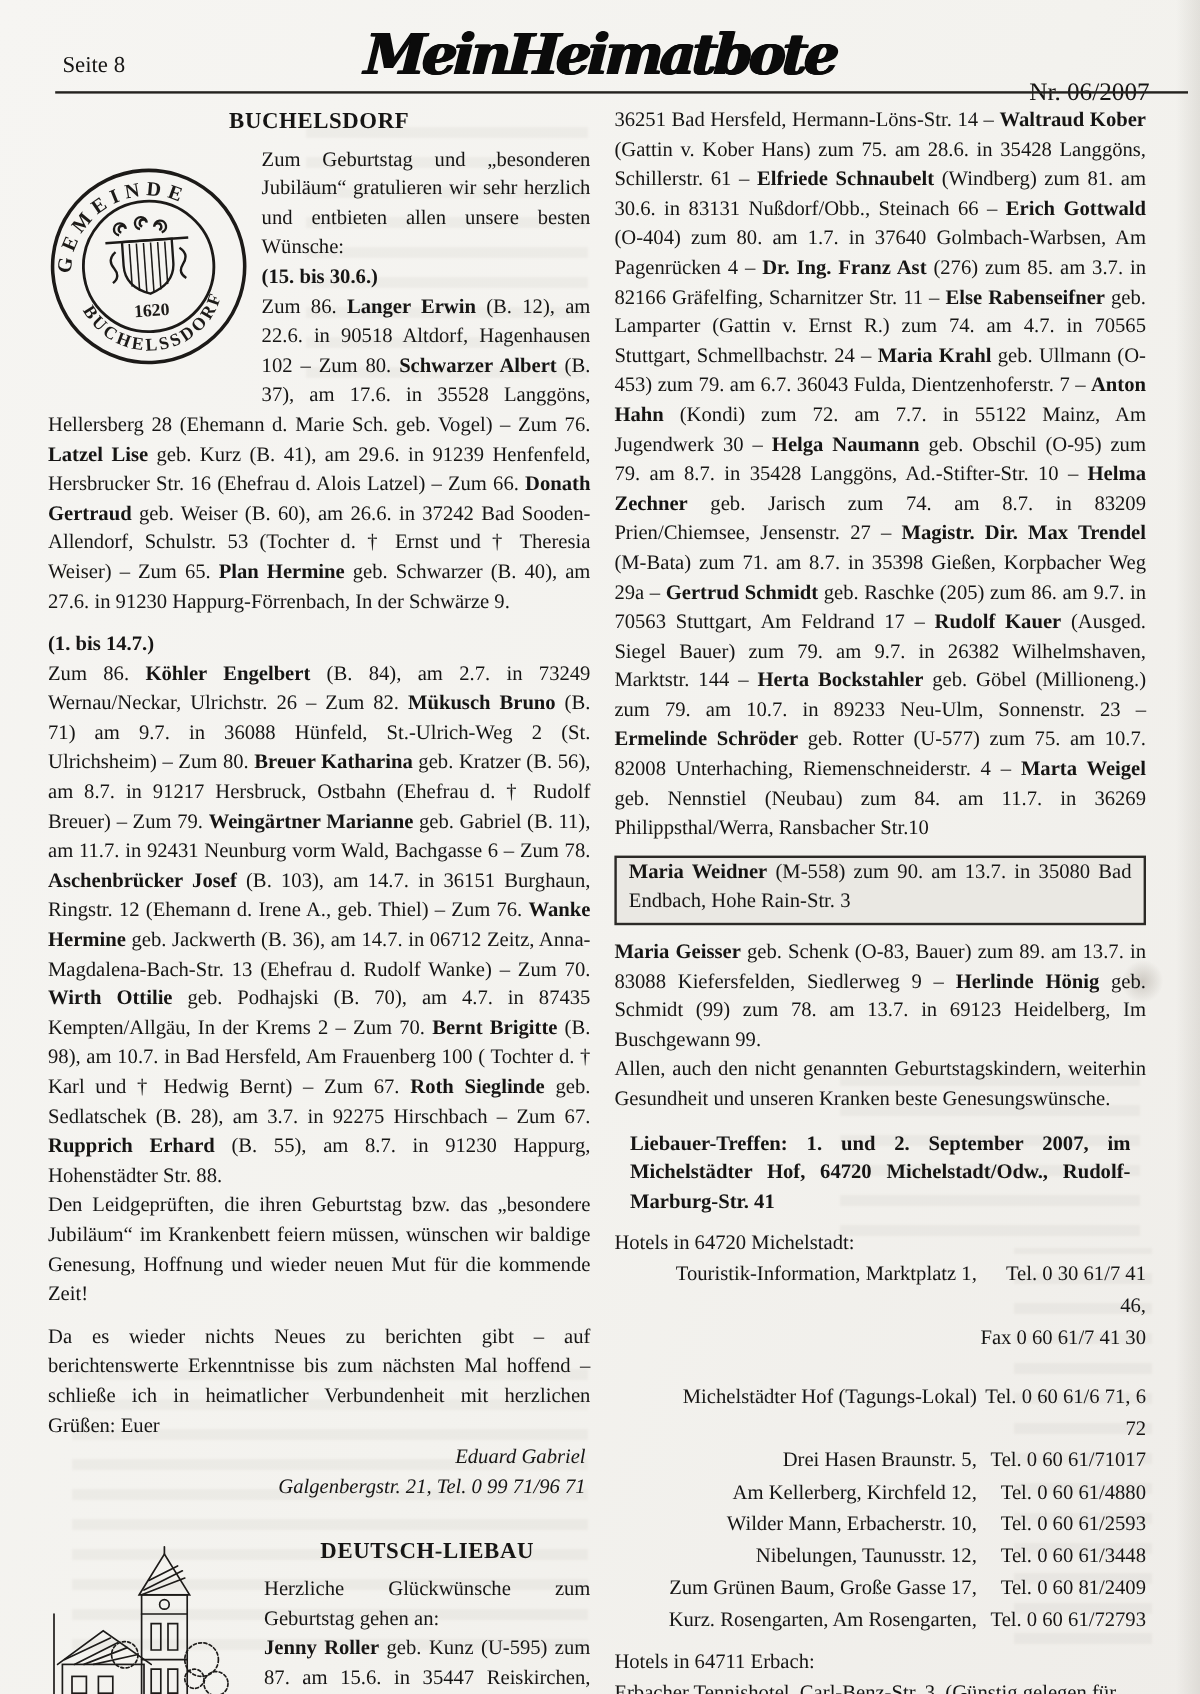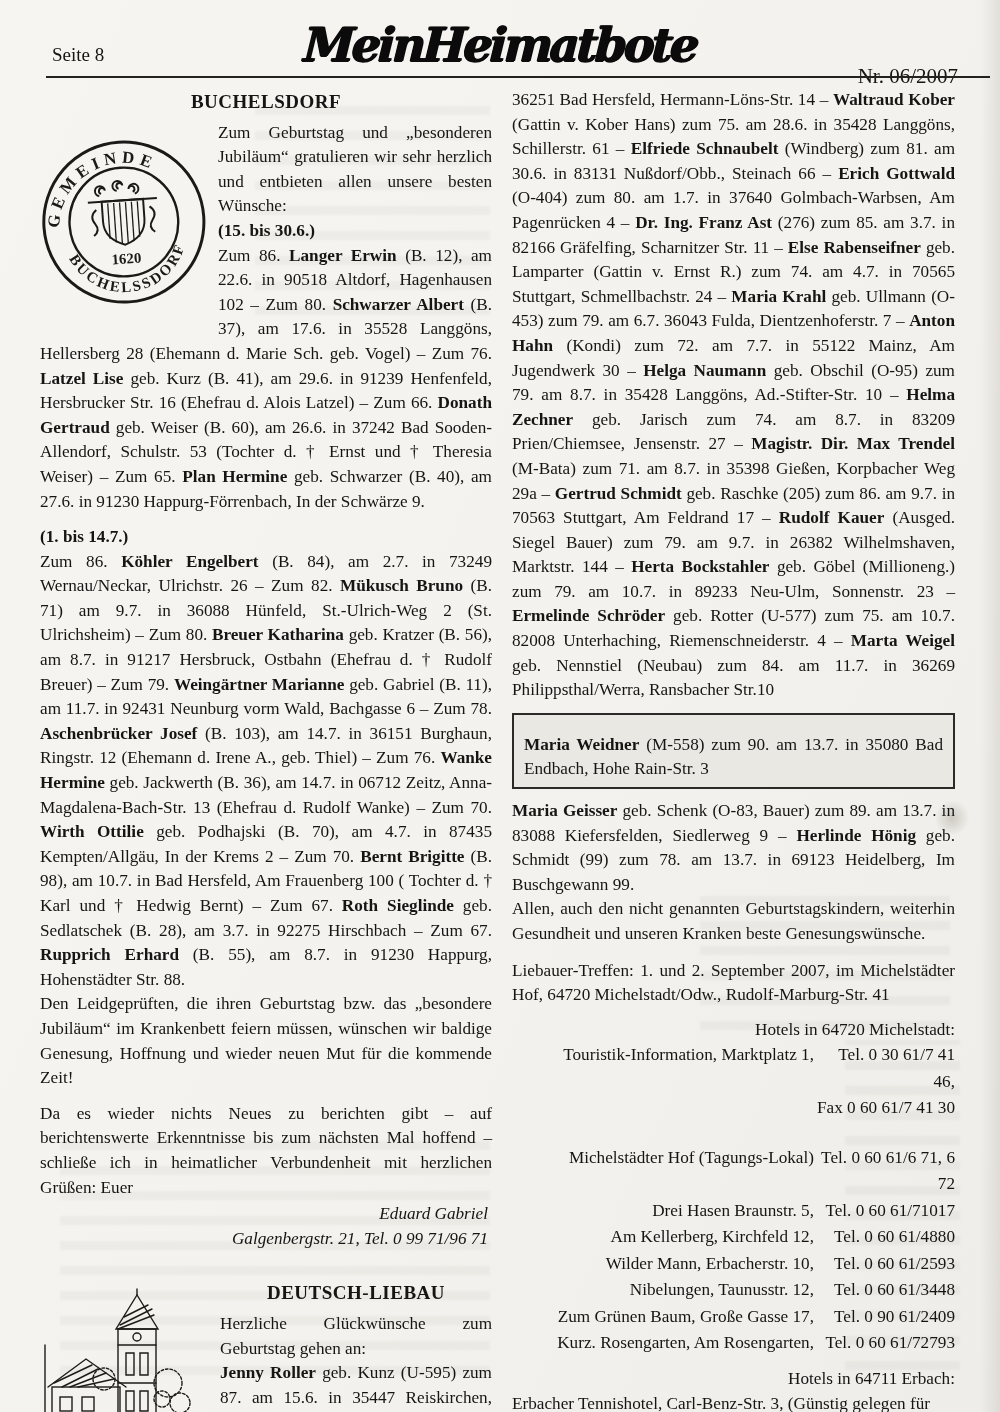--- a/index.html
+++ b/index.html
@@ -19,33 +19,33 @@
   .col{position:absolute;top:88px;font-size:17.2px;line-height:24.6px;text-align:justify;}
   .col-left{left:40px;width:452px;}
   .col-right{left:512px;width:443px;}
   p{margin:0;}
   .b{font-weight:bold;}
   h2{font-size:19px;font-weight:bold;text-align:center;letter-spacing:.5px;margin:2px 0 6px;}
   .subhead{font-weight:bold;}
   .gap-top{margin-top:11px;}
   .seal{float:left;width:168px;height:198px;margin:4px 10px 2px 0;transform:rotate(-4deg);}
   .church{float:left;width:168px;height:214px;margin:6px 12px 2px 0;}
-  .boxed{border:2px solid #2c2a27;background:#eae8e3;padding:18px 10px 5px;margin:10px 0;}
+  .boxed{border:2px solid #2c2a27;background:#eae8e3;padding:0 10px 5px;margin:10px 0;}
   .signature{text-align:right;font-style:italic;margin:2px 4px 0 0;}
   .section-dl{margin-top:30px;}
   
   .hotels{margin-top:10px;}
-  .h-head{text-align:right;}
+  .h-head{text-align:left;}
   .h-row{display:flex;line-height:26.5px;text-align:right;}
   .h-name{flex:0 0 302px;}
   .h-tel{flex:1;}
   .h-rows-tab .h-row:nth-child(2){margin-bottom:23px;}
   .h-block{line-height:26.5px;overflow:hidden;text-align:left;}
   .fr{float:right;}
-  .treffen{font-weight:normal;margin:12px 0 2px;}
+  .treffen{font-weight:bold;margin:12px 13px 2px;}
   
   .ghost{position:absolute;pointer-events:none;filter:blur(1px);
          background:repeating-linear-gradient(0deg,rgba(110,100,88,.05) 0 9px,transparent 9px 25px);}
   .smudge{position:absolute;left:928px;top:793px;width:48px;height:50px;pointer-events:none;
           background:radial-gradient(closest-side,rgba(125,115,102,.30),rgba(125,115,102,0) 72%);
           transform:rotate(25deg);}
   .edge-shade{position:absolute;right:0;top:0;width:20px;height:100%;pointer-events:none;
           background:linear-gradient(90deg,rgba(120,113,102,0),rgba(120,113,102,.14));}
 </style>
 </head>
@@ -196,21 +196,21 @@
           <div class="h-row">
             <span class="h-name">Wilder Mann, Erbacherstr. 10,</span>
             <span class="h-tel">Tel. 0 60 61/2593</span>
           </div>
           <div class="h-row">
             <span class="h-name">Nibelungen, Taunusstr. 12,</span>
             <span class="h-tel">Tel. 0 60 61/3448</span>
           </div>
           <div class="h-row">
             <span class="h-name">Zum Grünen Baum, Große Gasse 17,</span>
-            <span class="h-tel">Tel. 0 90 61/2409</span>
+            <span class="h-tel">Tel. 0 60 81/2409</span>
           </div>
           <div class="h-row">
             <span class="h-name">Kurz. Rosengarten, Am Rosengarten,</span>
             <span class="h-tel">Tel. 0 60 61/72793</span>
           </div>
         </div>
     </div>
 
     <div class="hotels">
       <p class="h-head">Hotels in 64711 Erbach:</p>

